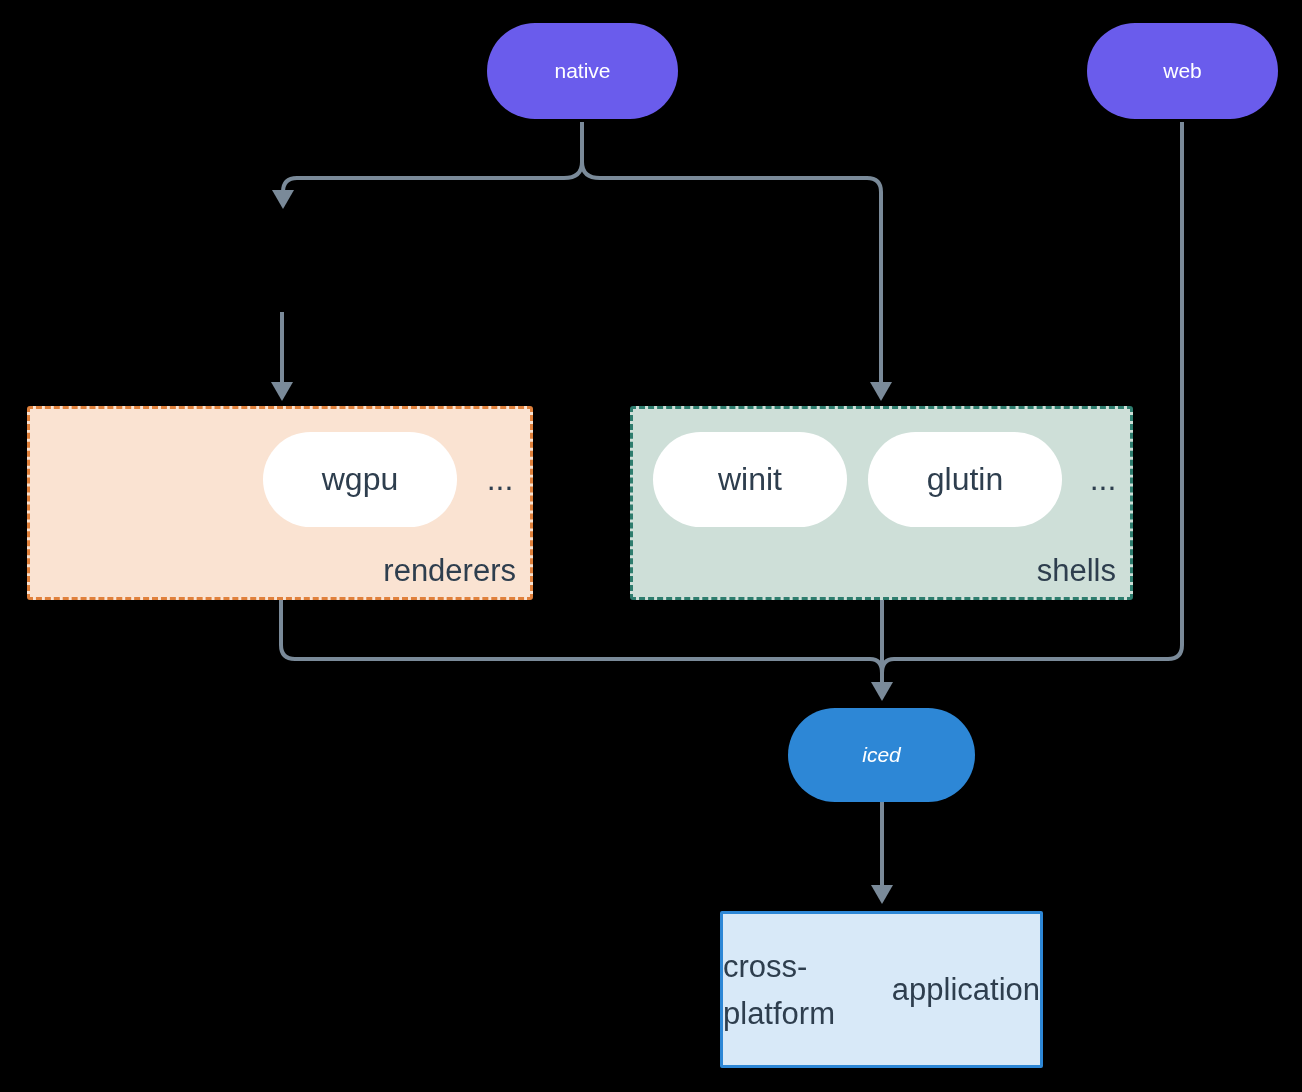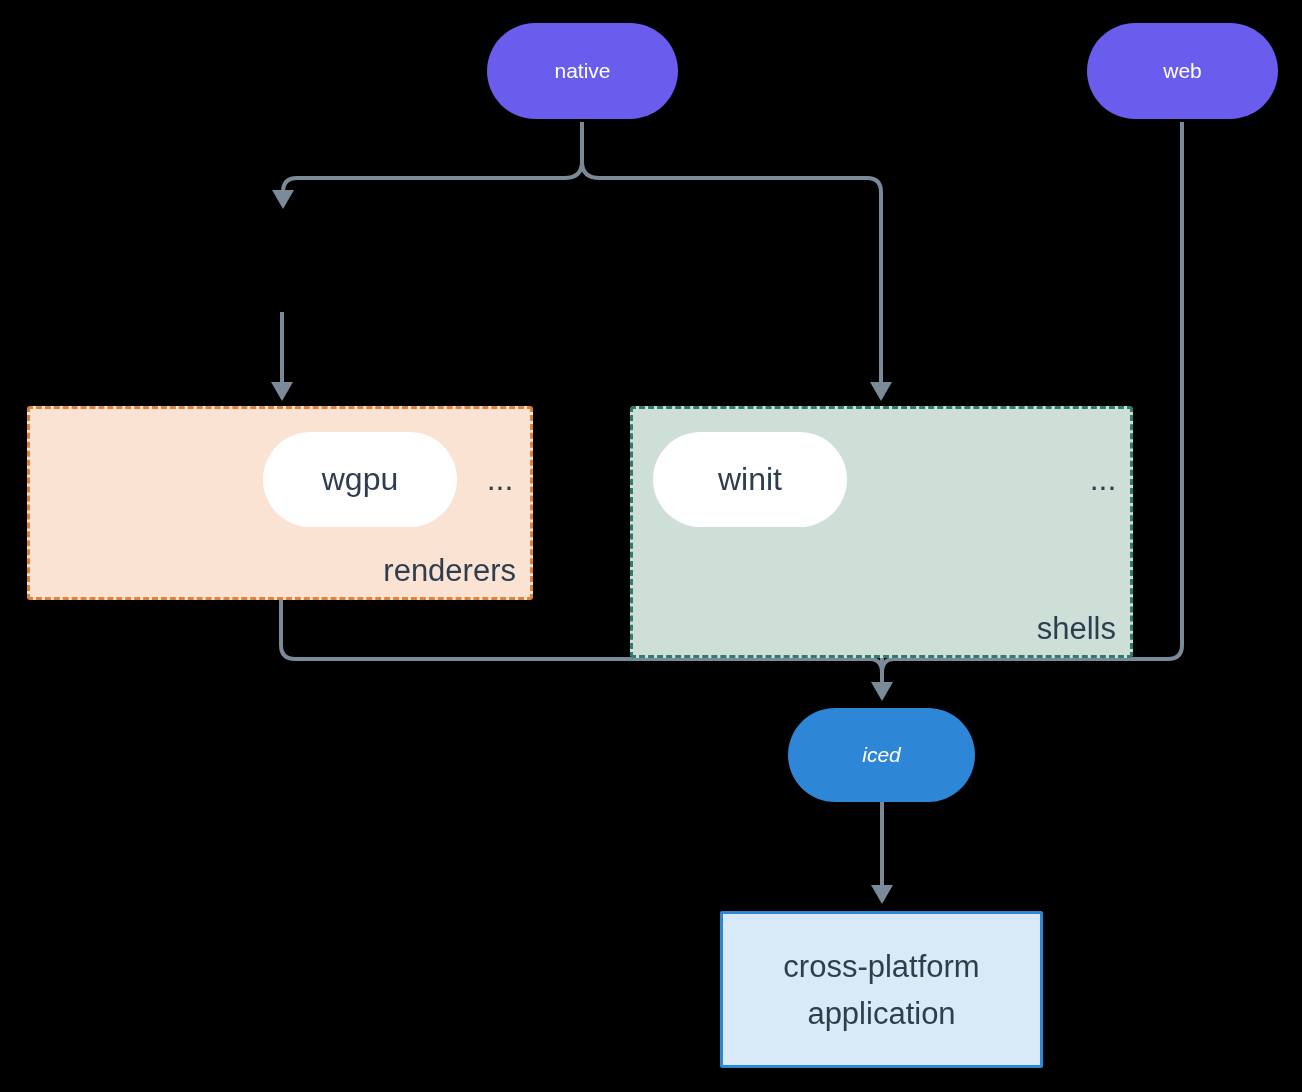--- a/index.html
+++ b/index.html
@@ -28,42 +28,42 @@
   .node-native{left:487px; top:23px; width:191px; height:96px;}
   .node-web{left:1087px; top:23px; width:191px; height:96px;}
   .node-graphics{left:187px; top:217px; width:191px; height:95px;}
   .node-iced{left:788px; top:708px; width:187px; height:94px;font-style:italic;}
   .group{position:absolute; box-sizing:border-box; border-radius:3px;}
   .group-renderers{
     left:27px; top:406px; width:506px; height:194px;
     background:var(--peach_bg); border:3px dashed var(--peach_border);
   }
   .group-shells{
-    left:630px; top:406px; width:503px; height:252px;
+    left:630px; top:406px; width:503px; height:194px;
     background:var(--sage_bg); border:3px dashed var(--sage_border);
   }
   .group .pill{top:23px; height:95px;}
   .group-renderers .pill-1{left:18px; width:192px;}
   .group-renderers .pill-2{left:233px; width:194px;}
   .group-shells .pill-1{left:20px; width:194px;}
   .group-shells .pill-2{left:235px; width:194px;}
   .ellipsis{
     position:absolute; top:23px; height:95px; left:440px; width:60px;
     display:flex; align-items:center; justify-content:center;
     color:var(--dark_text); font-size:32px;
   }
   .group-label{
     position:absolute; right:14px; bottom:8px;
     color:var(--dark_text); font-size:31px;
   }
   .appbox{
     position:absolute; left:720px; top:911px; width:323px; height:157px;
     box-sizing:border-box; background:var(--app_bg);
     border:3px solid var(--app_border); border-radius:2px;
-    display:flex; flex-direction:column; align-items:center; justify-content:center;
+    display:flex; align-items:center; justify-content:center;
     color:var(--dark_text); font-size:31px; line-height:47px;
   }
 </style>
 </head>
 <body>
 
 <div class="canvas">
 
   <svg class="connectors" viewBox="0 0 1302 1092" xmlns="http://www.w3.org/2000/svg">
 
@@ -100,20 +100,21 @@
 
 
   <div class="group group-renderers">
     <div class="pill white pill-2">wgpu</div>
     <div class="ellipsis">...</div>
     <div class="group-label">renderers</div>
   </div>
 
   <div class="group group-shells">
     <div class="pill white pill-1">winit</div>
+    <div class="pill white pill-2">glutin</div>
     <div class="ellipsis">...</div>
     <div class="group-label">shells</div>
   </div>
 
   <div class="pill blue node-iced">iced</div>
 
   <div class="appbox">
     <div>cross-platform</div>
     <div>application</div>
   </div>

